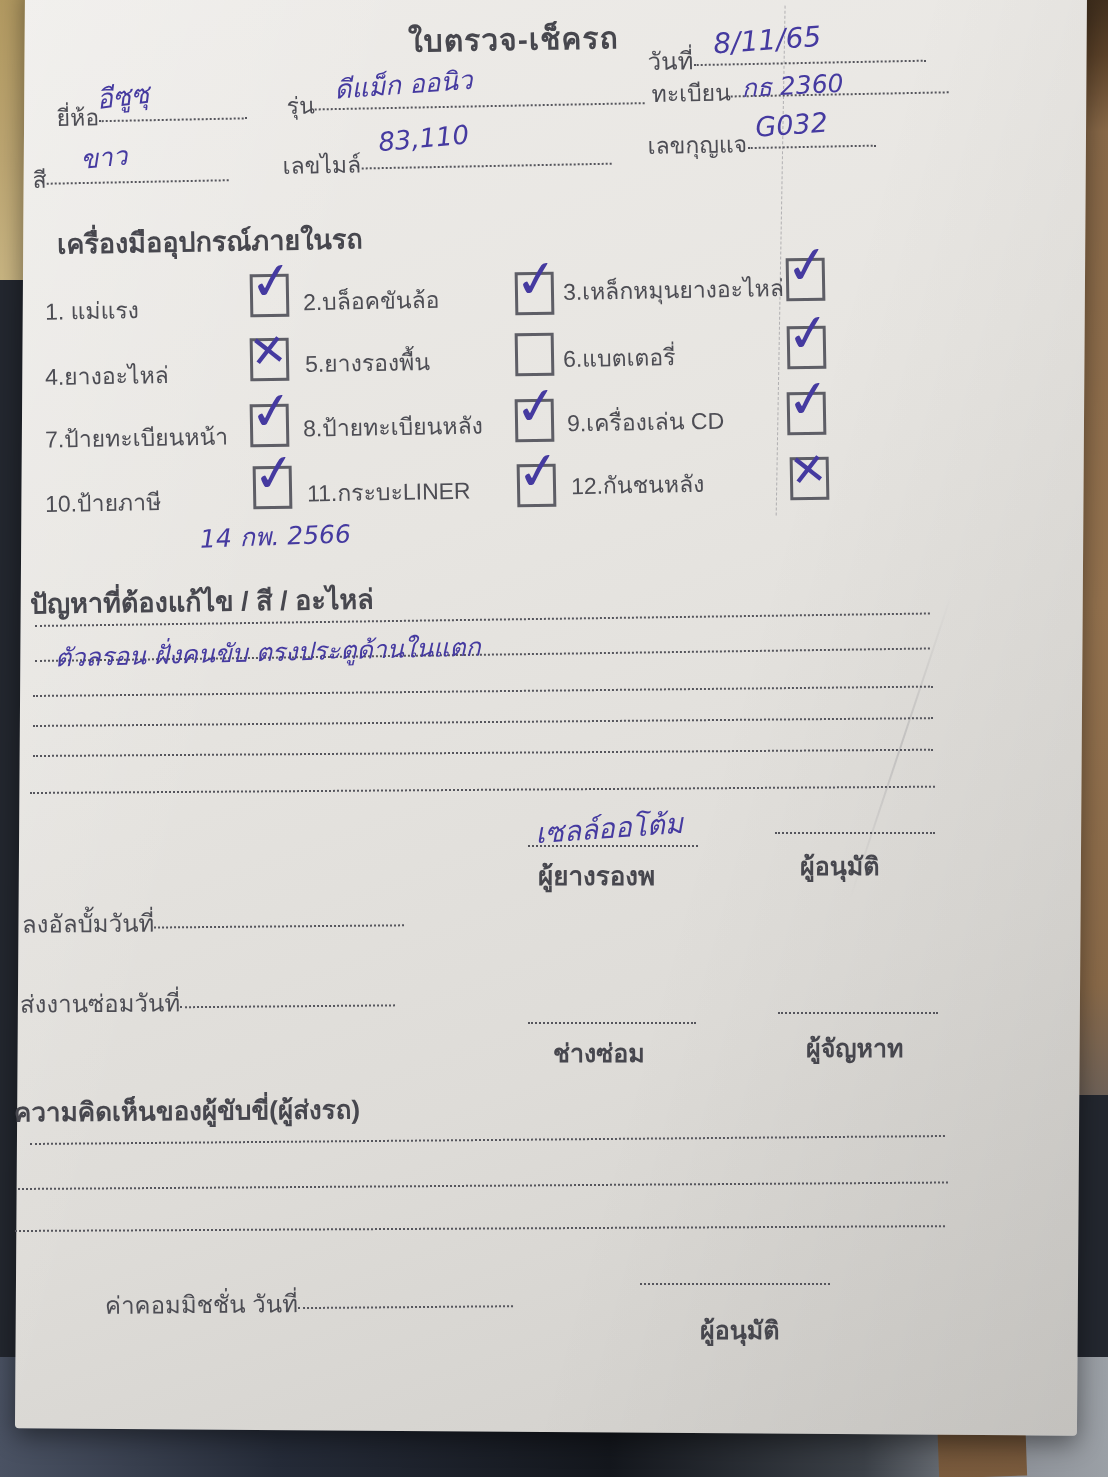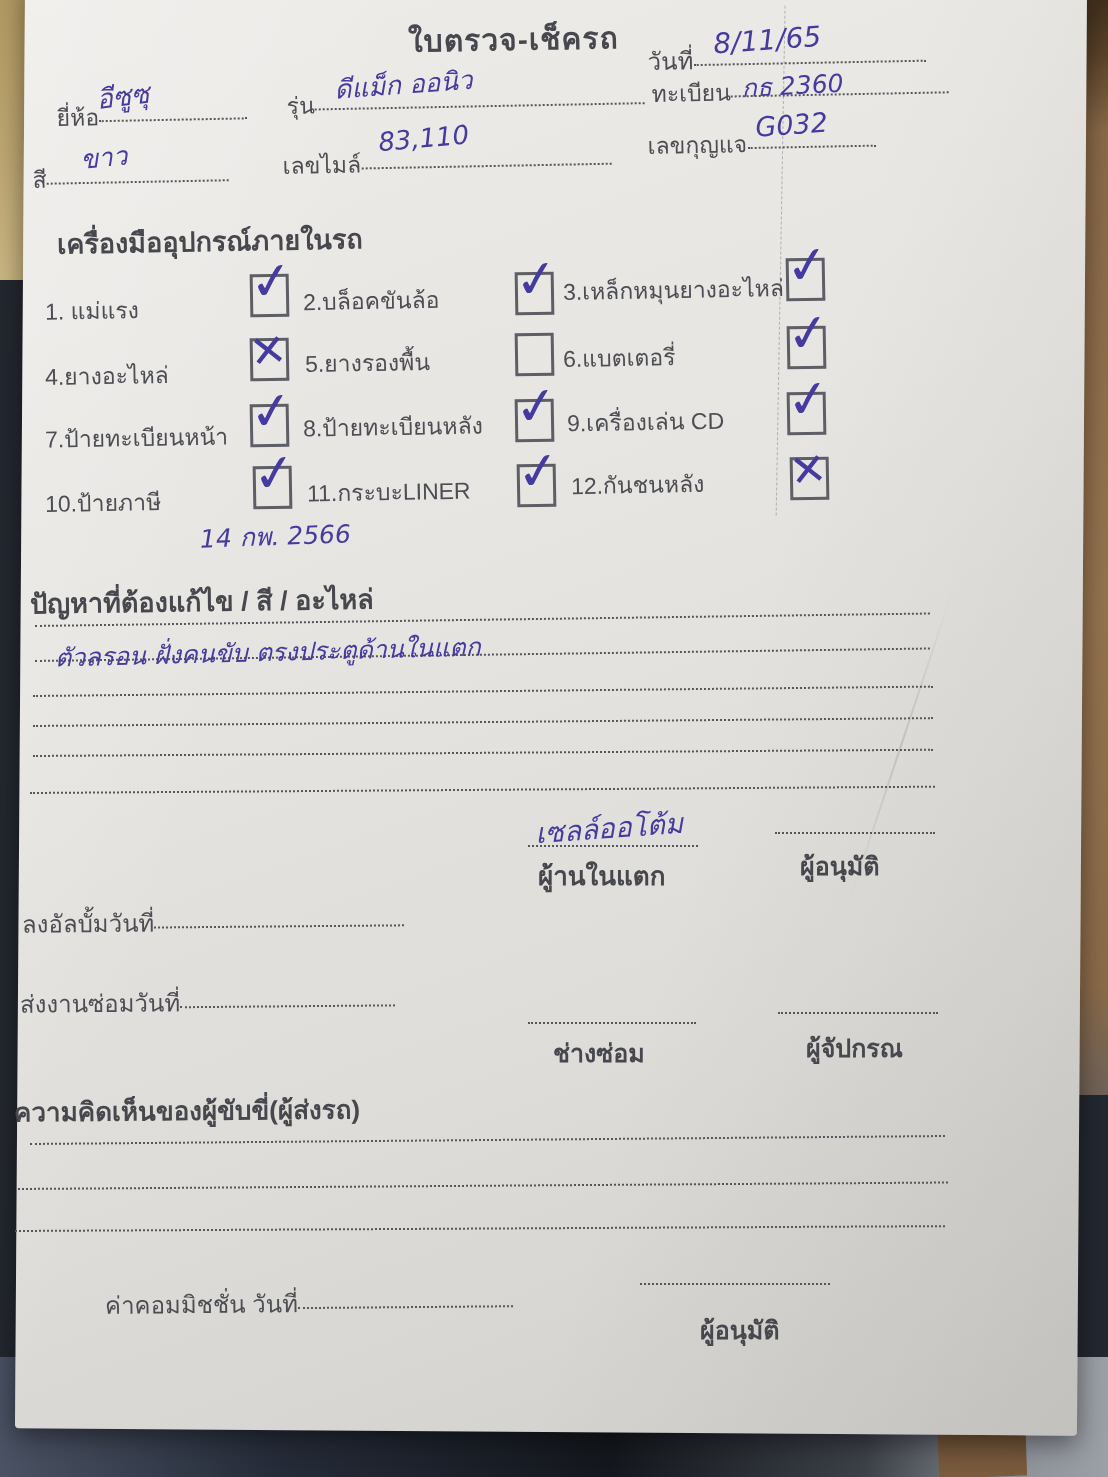--- a/index.html
+++ b/index.html
@@ -166,35 +166,35 @@
   <div class="dline" style="left:35px;top:625px;width:895px;transform:rotate(-0.8deg);"></div>
   <div class="dline" style="left:35px;top:660px;width:895px;transform:rotate(-0.8deg);"></div>
   <div class="dline" style="left:33px;top:695px;width:900px;transform:rotate(-0.6deg);"></div>
   <div class="dline" style="left:33px;top:725px;width:900px;transform:rotate(-0.5deg);"></div>
   <div class="dline" style="left:33px;top:755px;width:900px;transform:rotate(-0.4deg);"></div>
   <div class="dline" style="left:30px;top:792px;width:905px;transform:rotate(-0.4deg);"></div>
   <div class="hw" style="left:55px;top:632px;font-size:25px;transform:rotate(-1.5deg);">ตัวลรอน ฝั่งคนขับ ตรงประตูด้านในแตก</div>
 
   <div class="hw" style="left:535px;top:806px;font-size:28px;transform:rotate(-4deg);">เซลล์ออโต้ม</div>
   <div class="dline" style="left:528px;top:845px;width:170px;"></div>
-  <div class="abs bold" style="left:538px;top:855px;font-size:26px;">ผู้านในแตก</div>
+  <div class="abs bold" style="left:538px;top:855px;font-size:26px;">ผู้ยางรองพ</div>
   <div class="dline" style="left:775px;top:832px;width:160px;"></div>
   <div class="abs bold" style="left:800px;top:846px;font-size:25px;">ผู้อนุมัติ</div>
 
   <div class="fld print" style="left:22px;top:903px;font-size:24px;transform:rotate(-0.5deg);">
     <span class="lbl">ลงอัลบั้มวันที่</span><span class="dots" style="width:250px;"></span>
   </div>
   <div class="fld print" style="left:20px;top:983px;font-size:24px;transform:rotate(-0.5deg);">
     <span class="lbl">ส่งงานซ่อมวันที่</span><span class="dots" style="width:215px;"></span>
   </div>
 
   <div class="dline" style="left:528px;top:1022px;width:168px;"></div>
   <div class="abs bold" style="left:553px;top:1033px;font-size:25px;">ช่างซ่อม</div>
   <div class="dline" style="left:778px;top:1012px;width:160px;"></div>
-  <div class="abs bold" style="left:806px;top:1028px;font-size:25px;">ผู้จัปกรณ</div>
+  <div class="abs bold" style="left:806px;top:1028px;font-size:25px;">ผู้จัญหาท</div>
 
   <div class="abs bold" style="left:14px;top:1090px;font-size:26px;transform:rotate(-0.5deg);">ความคิดเห็นของผู้ขับขี่(ผู้ส่งรถ)</div>
   <div class="dline" style="left:30px;top:1143px;width:915px;transform:rotate(-0.5deg);"></div>
   <div class="dline" style="left:18px;top:1188px;width:930px;transform:rotate(-0.4deg);"></div>
   <div class="dline" style="left:15px;top:1230px;width:930px;transform:rotate(-0.3deg);"></div>
 
   <div class="fld print" style="left:105px;top:1284px;font-size:24px;transform:rotate(-0.5deg);">
     <span class="lbl">ค่าคอมมิชชั่น วันที่</span><span class="dots" style="width:215px;"></span>
   </div>
   <div class="dline" style="left:640px;top:1283px;width:190px;"></div>

